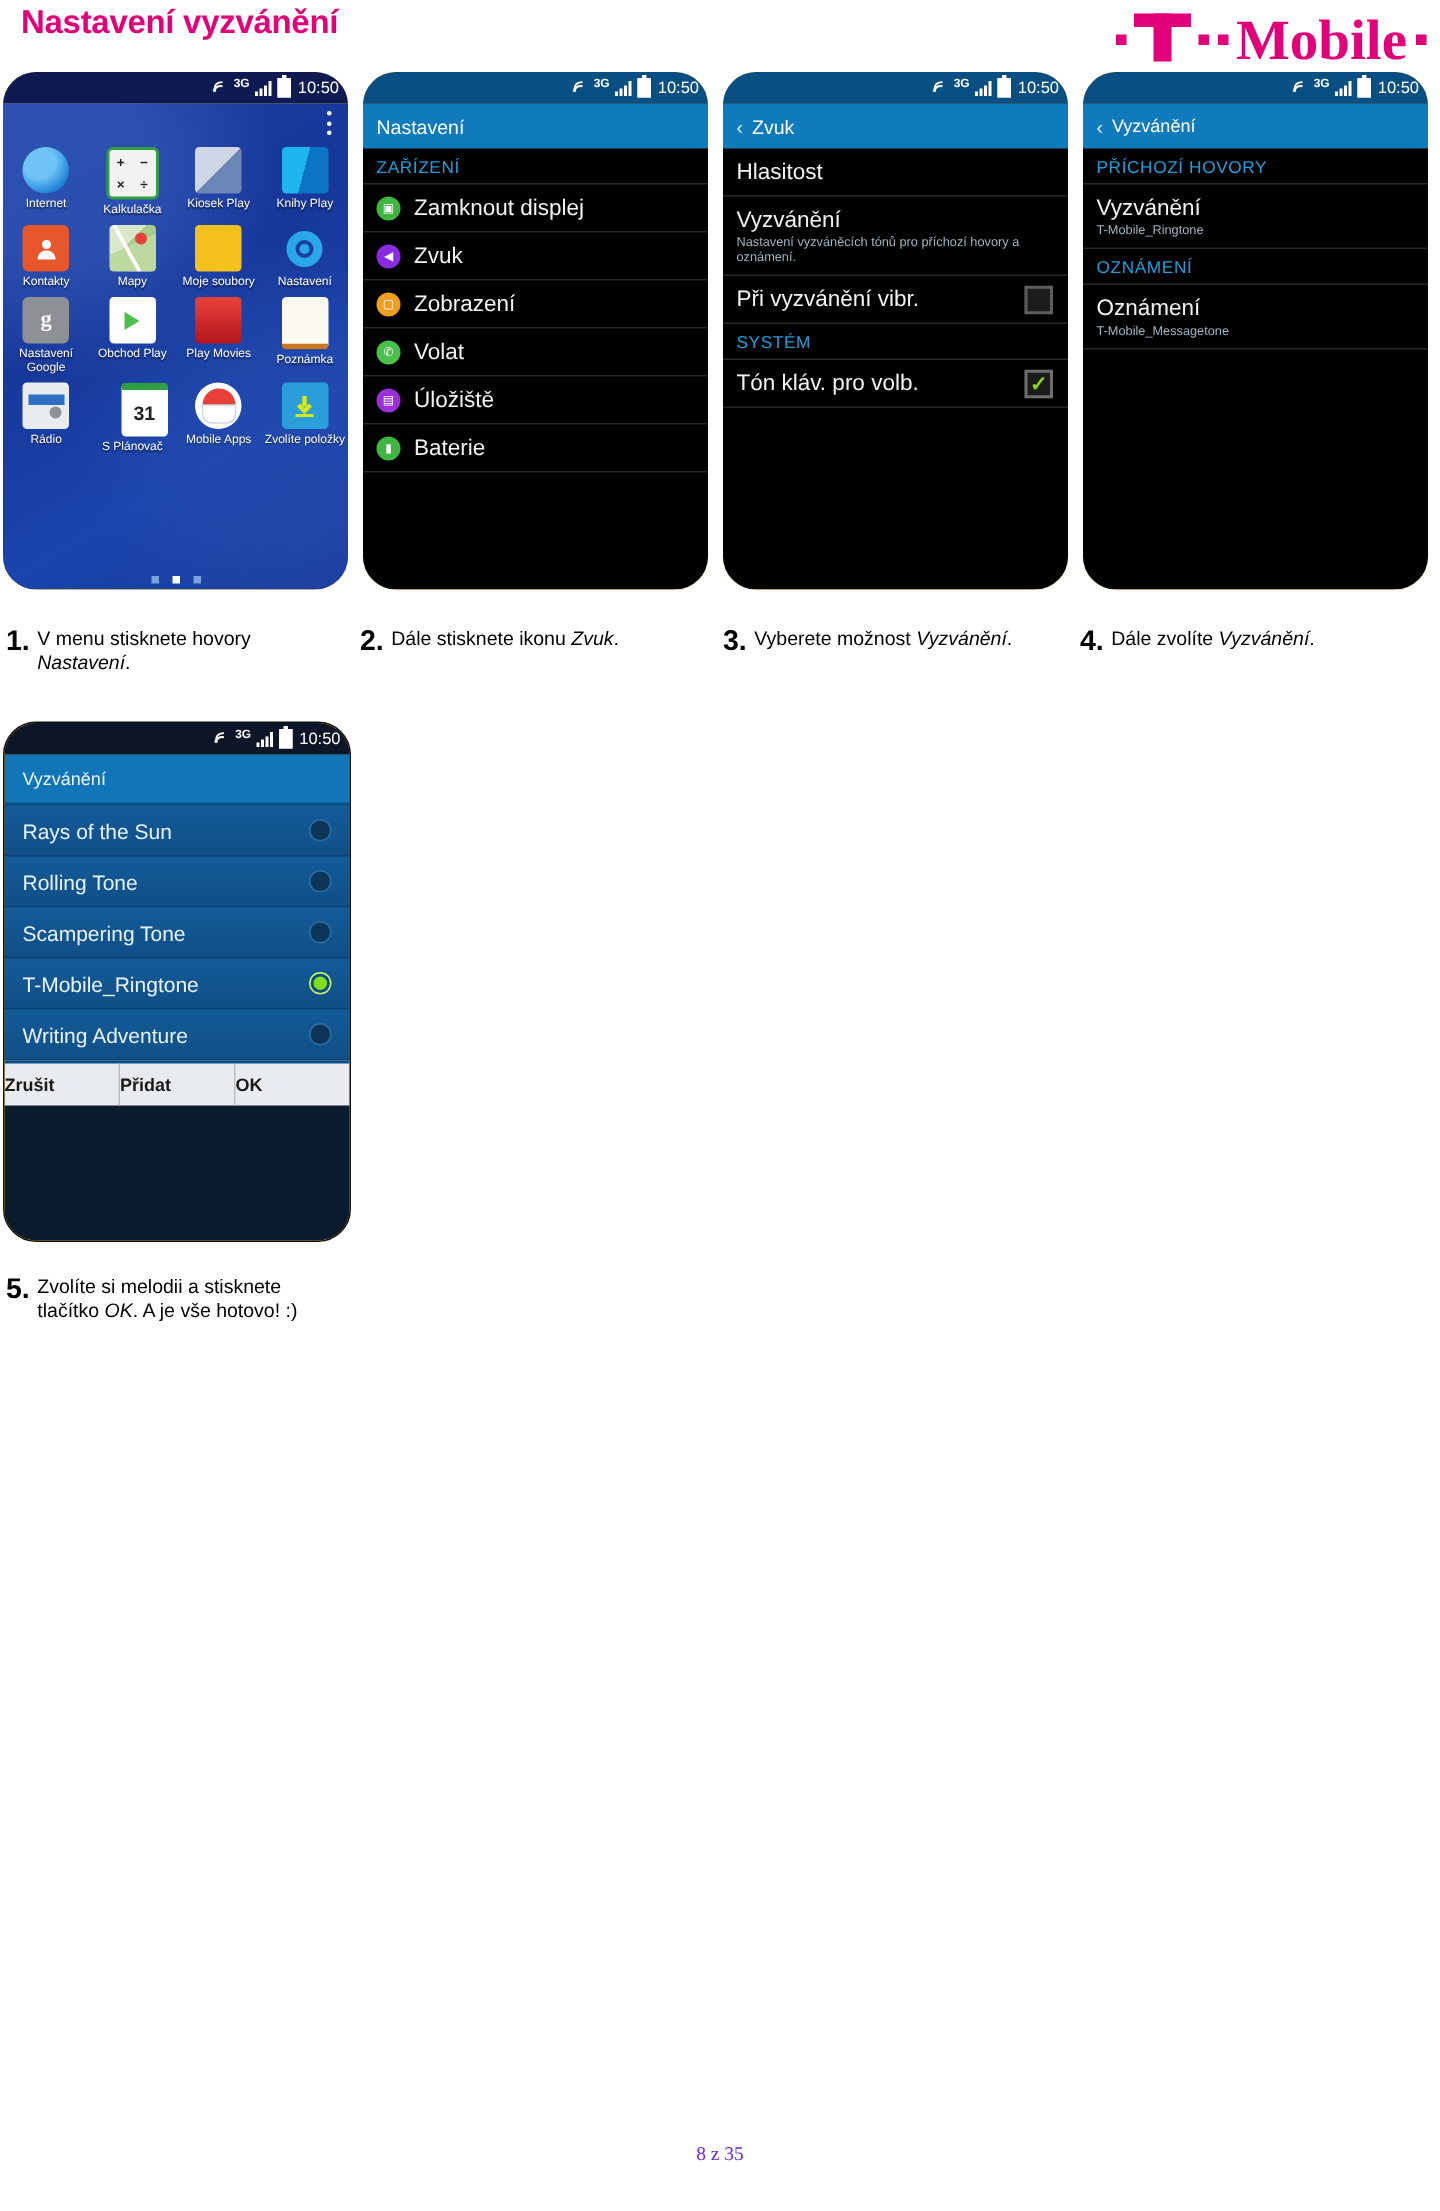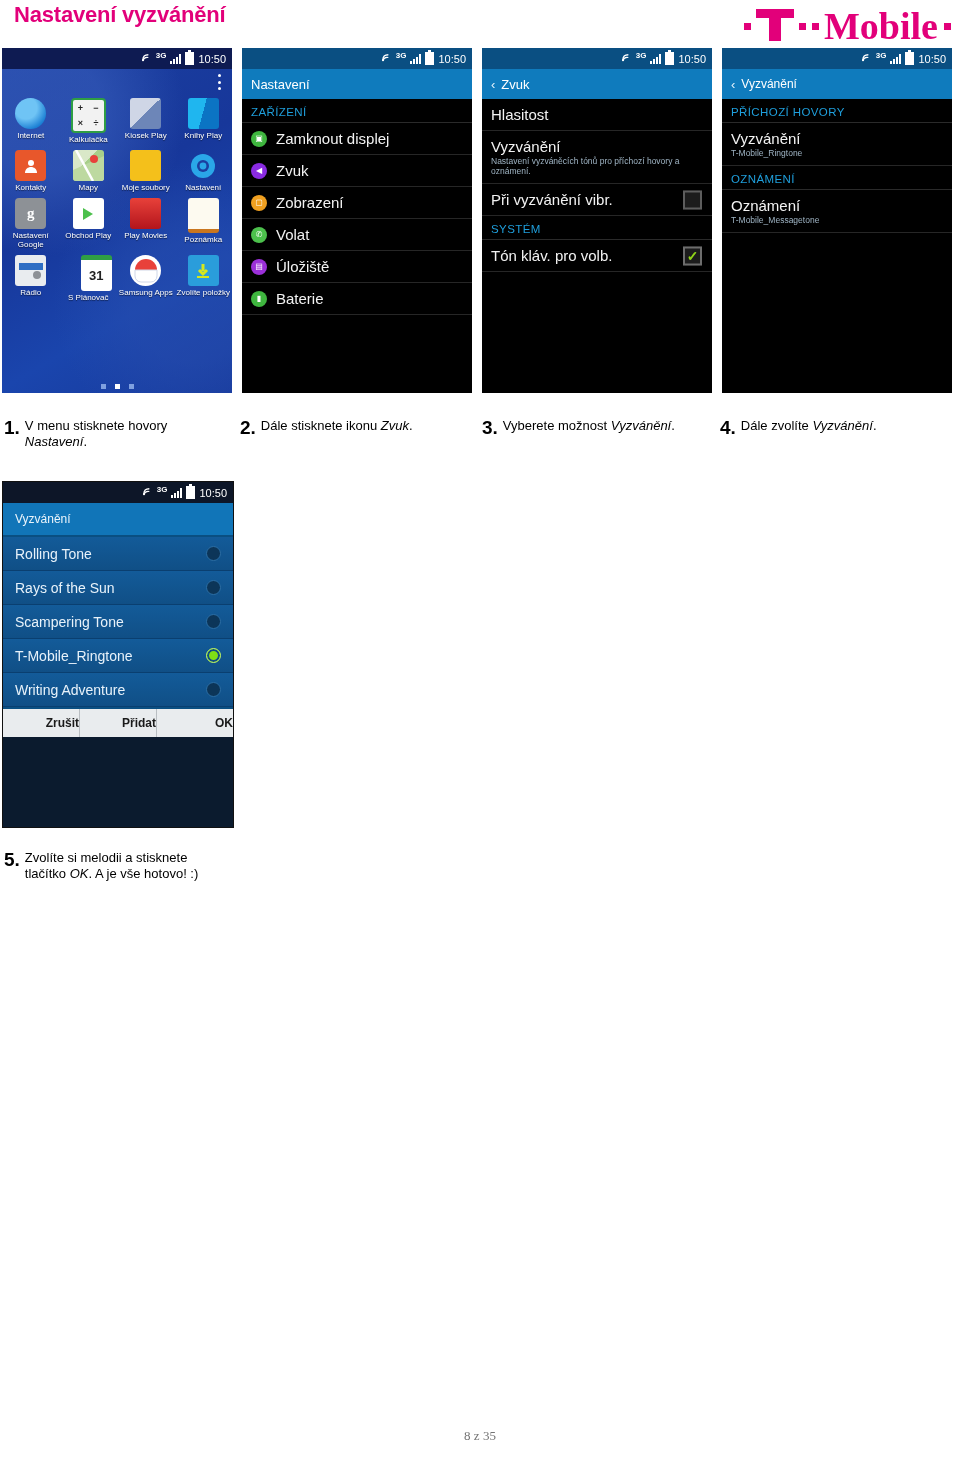--- a/index.html
+++ b/index.html
@@ -18,20 +18,21 @@
   .tmo-logo{
     position:absolute;right:6px;top:3px;width:215px;height:42px;
     display:flex;align-items:center;justify-content:flex-end;
   }
   .tmo-logo svg{display:block;}
 
   
   .shot{
     position:absolute;width:230px;height:345px;overflow:hidden;
     background:#eab308;
+    border-radius:22px;
   }
   .shot-1{left:2px;top:48px;}
   .shot-2{left:242px;top:48px;}
   .shot-3{left:482px;top:48px;}
   .shot-4{left:722px;top:48px;}
   .shot-5{left:2px;top:481px;border:1px solid #111;}
 
   
   .statusbar{
     height:21px;width:100%;display:flex;align-items:center;
@@ -143,39 +144,39 @@
     display:flex;align-items:center;justify-content:space-between;
     padding:7px 12px;box-sizing:border-box;min-height:34px;
     border-bottom:1px solid #0a3f70;
     background:linear-gradient(180deg,#135b99 0%,#104f86 100%);
   }
   .dlg-row .lbl{color:#e8f2fa;font-size:14px;}
   .radio{width:13px;height:13px;border-radius:50%;background:#0c3558;border:1px solid #2b6ea5;flex:none;}
   .radio.on{background:#7fe015;border:1px solid #bff06a;box-shadow:inset 0 0 0 2px #0f4c85;}
   .dlg-btns{display:flex;background:#e9ecee;border-top:2px solid #0a4f82;}
   .dlg-btns div{
-    flex:1;text-align:right;padding:7px 0;font-size:12px;font-weight:bold;color:#1a1a1a;
+    flex:1;text-align:left;padding:7px 0;font-size:12px;font-weight:bold;color:#1a1a1a;
     border-right:1px solid #b9bec2;
   }
   .dlg-btns div:last-child{border-right:none;}
 
   
   .cap{position:absolute;display:flex;align-items:flex-start;gap:5px;}
   .cap .num{font-size:19px;font-weight:bold;color:#000;line-height:19px;}
   .cap .txt{font-size:13px;color:#000;line-height:16px;}
   .cap .txt i{font-style:italic;}
   .cap-1{left:4px;top:418px;width:220px;}
   .cap-2{left:240px;top:418px;width:220px;}
   .cap-3{left:482px;top:418px;width:215px;}
   .cap-4{left:720px;top:418px;width:230px;}
   .cap-5{left:4px;top:850px;width:215px;}
 
   .footer{
     position:absolute;left:0;top:1428px;width:100%;text-align:center;
-    font-family:"Liberation Serif",serif;font-size:13px;color:#737373;
+    font-family:"Liberation Serif",serif;font-size:13px;color:#6d28d9;
   }
 </style>
 </head>
 <body>
 
 <div class="page">
 
   <div class="doc-title">Nastavení vyzvánění</div>
 
   <div class="tmo-logo">
@@ -324,21 +325,21 @@
           <div class="app-lbl">S Plánovač</div>
         </div>
 
         <div class="app">
           <div class="app-ico ic-samsung">
             <svg width="28" height="28" viewBox="0 0 28 28">
                 <path d="M3 13a11 11 0 0122 0z" fill="#e8413a"></path>
                 <path d="M3 13h22v6a6 6 0 01-6 6H9a6 6 0 01-6-6z" fill="#fff" stroke="#cfd6e6"></path>
               </svg>
           </div>
-          <div class="app-lbl">Samsung Apps</div>
+          <div class="app-lbl">Mobile Apps</div>
         </div>
 
         <div class="app">
           <div class="app-ico ic-stazene">
             <svg width="18" height="18" viewBox="0 0 18 18">
                 <path d="M9 2 v7 M5 8 l4 4 4-4" stroke="#d6e81b" stroke-width="3" fill="none"></path>
                 <rect x="3" y="14" width="12" height="2" fill="#d6e81b"></rect>
               </svg>
           </div>
           <div class="app-lbl">Zvolíte položky</div>
@@ -515,25 +516,25 @@
         </span>
       <span class="sb-batt"></span>
       <span class="sb-time">10:50</span>
     </div>
 
     <div class="dlg">
       <div class="dlg-title">Vyzvánění</div>
 
       <div class="dlg-list">
         <div class="dlg-row">
+          <span class="lbl">Rays of the Sun</span>
+          <span class="radio"></span>
+        </div>
+        <div class="dlg-row">
           <span class="lbl">Rolling Tone</span>
-          <span class="radio"></span>
-        </div>
-        <div class="dlg-row">
-          <span class="lbl">Rays of the Sun</span>
           <span class="radio"></span>
         </div>
         <div class="dlg-row">
           <span class="lbl">Scampering Tone</span>
           <span class="radio"></span>
         </div>
         <div class="dlg-row">
           <span class="lbl">T-Mobile_Ringtone</span>
           <span class="radio on"></span>
         </div>

